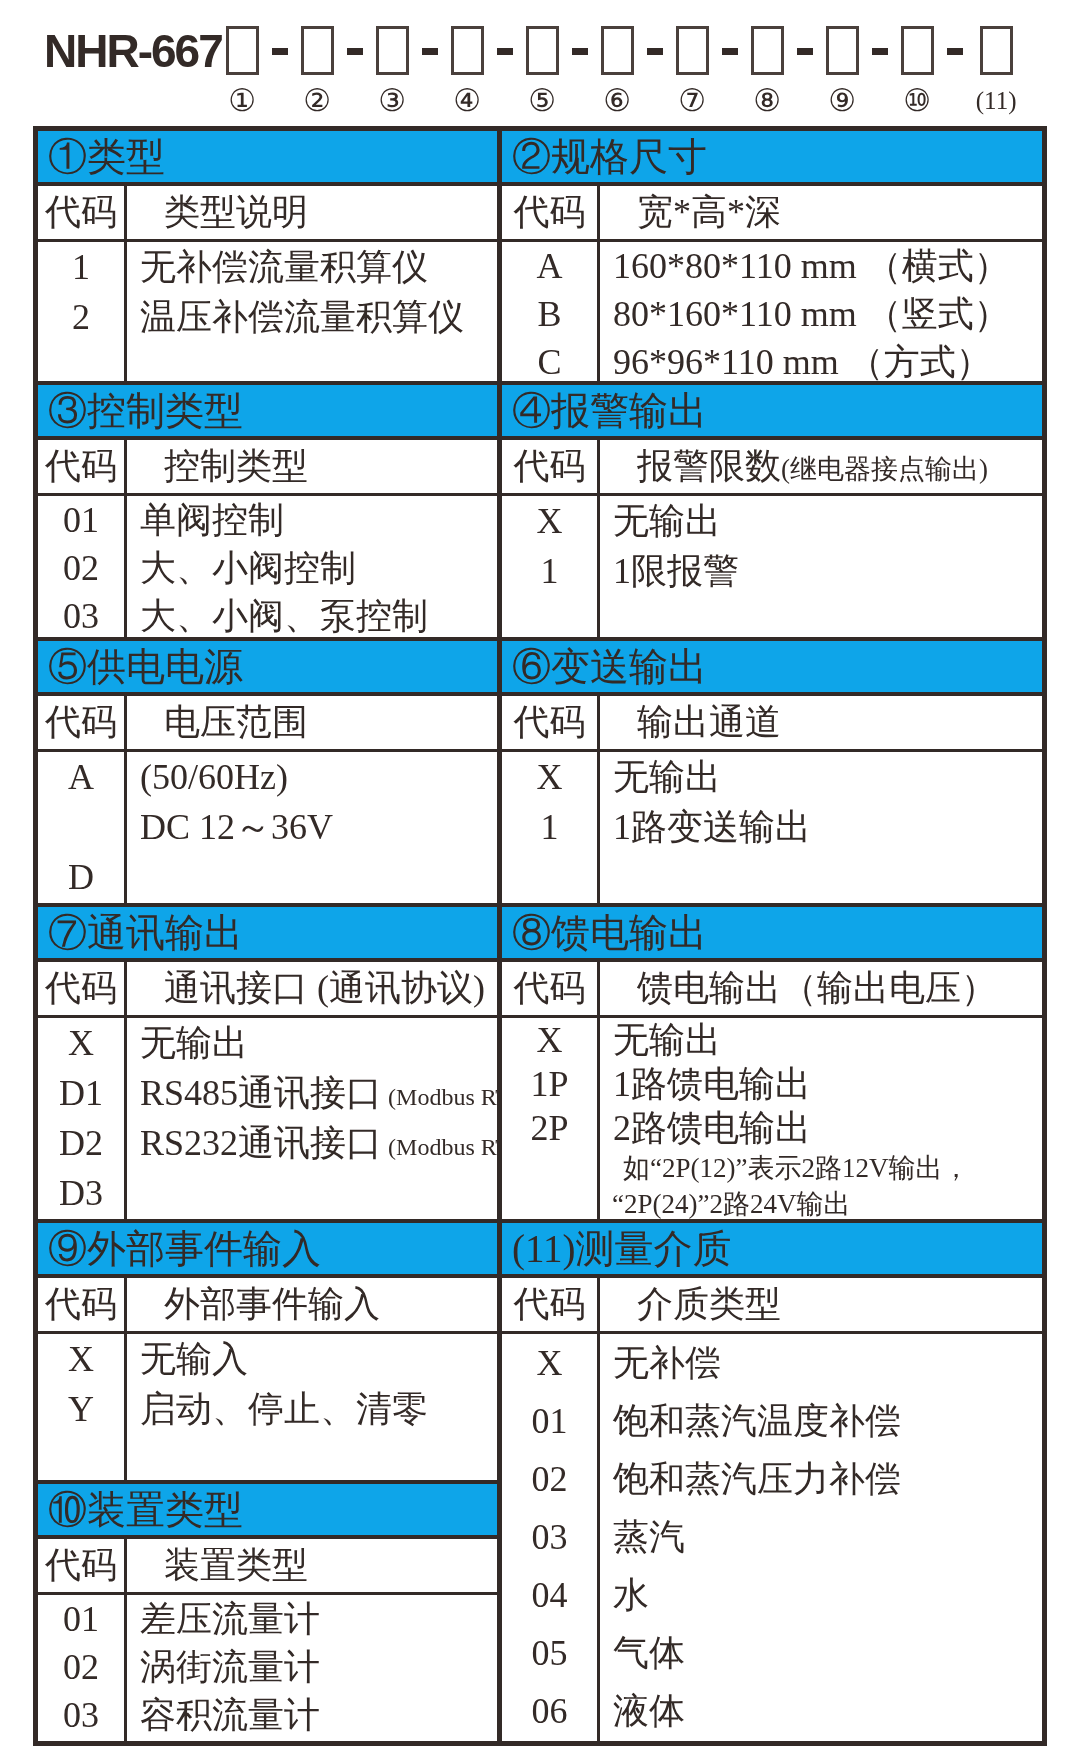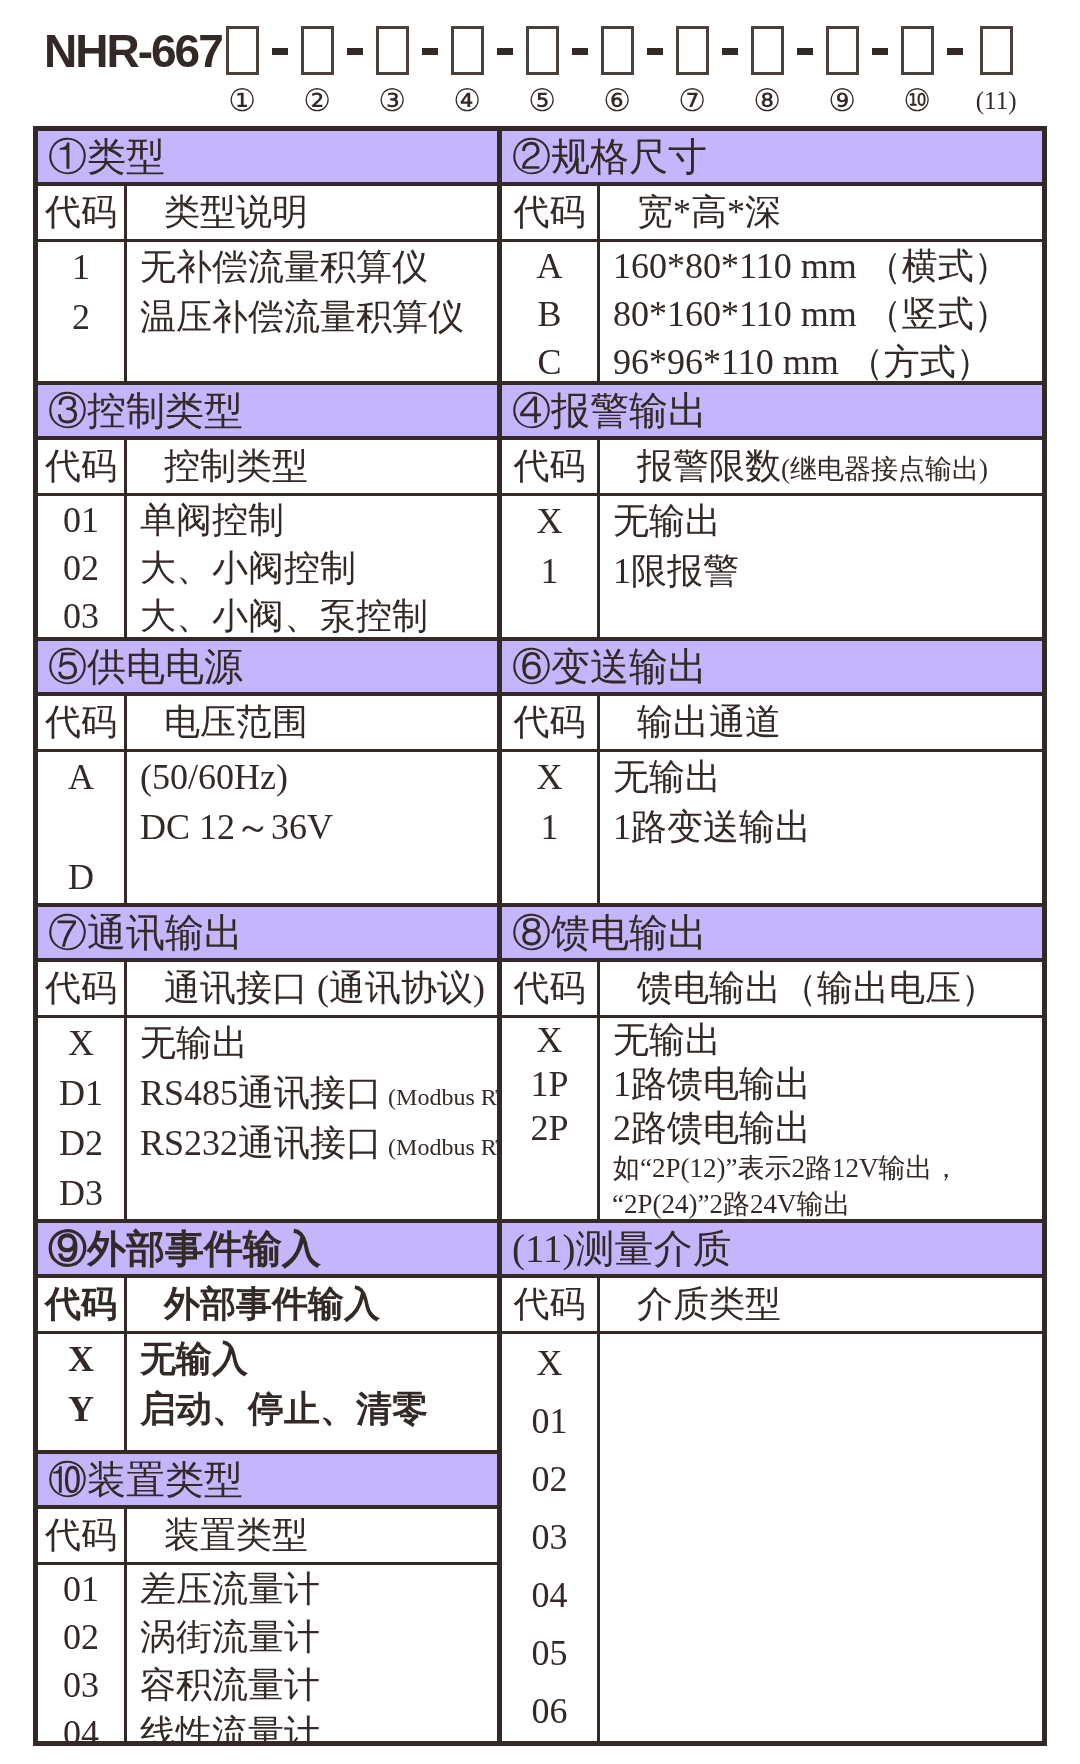--- a/index.html
+++ b/index.html
@@ -32,46 +32,46 @@
   .pair { display:flex; border-bottom:4px solid #332a27; box-sizing:border-box; }
   .pair:last-child { border-bottom:none; }
   .p1 { height:254px; } .p2 { height:256px; } .p3 { height:266px; }
   .p4 { height:316px; } .p5 { height:518px; }
   .hl { width:459px; flex-shrink:0; border-right:5px solid #332a27; display:flex; flex-direction:column; }
   .hr { flex:1; display:flex; flex-direction:column; min-width:0;justify-content:flex-end; }
 
   .sec { display:flex; flex-direction:column; flex:1; min-height:0; overflow:hidden; }
   .sec-title {
     height:55px; box-sizing:border-box; flex-shrink:0;
-    background:#c4b5fd; border-bottom:4px solid #332a27;
+    background:#0ea5e9; border-bottom:4px solid #332a27;
     font-size:39px; line-height:51px; padding-left:10px; white-space:nowrap; overflow:hidden;
   }
   .thead { display:flex; border-bottom:3px solid #332a27; height:56px; box-sizing:border-box; flex-shrink:0;gap:24px; }
   .code-head {
     width:86px; flex-shrink:0; border-right:3px solid #332a27;
     text-align:center; font-size:36px; line-height:52px; white-space:nowrap; overflow:hidden;
   }
   .desc-head { flex:1; padding-left:13px; font-size:36px; line-height:52px; white-space:nowrap; overflow:hidden; }
   .hr .code-head { width:95px; }
   .tbody { display:flex; flex:1; min-height:0; }
   .codecol { width:86px; flex-shrink:0; border-right:3px solid #332a27; display:flex; flex-direction:column; }
   .hr .codecol { width:95px; }
   .desccol { flex:1; display:flex; flex-direction:column; min-width:0; }
   .cell { height:50px; line-height:50px; font-size:36px; flex-shrink:0; white-space:nowrap; overflow:hidden; }
   .codecol .cell { text-align:center; }
   .desccol .cell { padding-left:13px; }
   .suffix { font-size:24px; margin-left:6px; }
   .small-head { font-size:27px; }
-  .note { font-size:27px; line-height:36px; padding-left:13px; flex-shrink:0; white-space:nowrap; overflow:hidden; }
+  .note { font-size:27px; line-height:36px; padding-left:23px; flex-shrink:0; white-space:nowrap; overflow:hidden; }
   .note-indent { padding-left:12px; }
 
   .sec-size .cell, .sec-control .cell, .sec-device .cell { height:48px; line-height:48px; }
   .sec-feed .cell { height:44px; line-height:44px; }
   .sec-medium .cell { height:58px; line-height:58px; }
-  .sec-event-wrap { height:231px; box-sizing:border-box; border-bottom:4px solid #332a27; flex:none; display:flex; flex-direction:column;font-weight:bold; }
+  .sec-event-wrap { height:261px; box-sizing:border-box; border-bottom:4px solid #332a27; flex:none; display:flex; flex-direction:column; }
 </style>
 </head>
 <body>
 
 <div class="model-row">
   <span class="model-prefix">NHR-667</span>
 
   <div class="slot">
     <div class="mbox"></div>
     <div class="pos">①</div>
@@ -359,18 +359,27 @@
         <div class="tbody">
           <div class="codecol">
             <div class="cell">X</div>
             <div class="cell">01</div>
             <div class="cell">02</div>
             <div class="cell">03</div>
             <div class="cell">04</div>
             <div class="cell">05</div>
             <div class="cell">06</div>
           </div>
+          <div class="desccol">
+            <div class="cell">无补偿</div>
+            <div class="cell">饱和蒸汽温度补偿</div>
+            <div class="cell">饱和蒸汽压力补偿</div>
+            <div class="cell">蒸汽</div>
+            <div class="cell">水</div>
+            <div class="cell">气体</div>
+            <div class="cell">液体</div>
+          </div>
         </div>
       </div>
     </div>
   </div>
 
 </div>
 
 </body></html>

